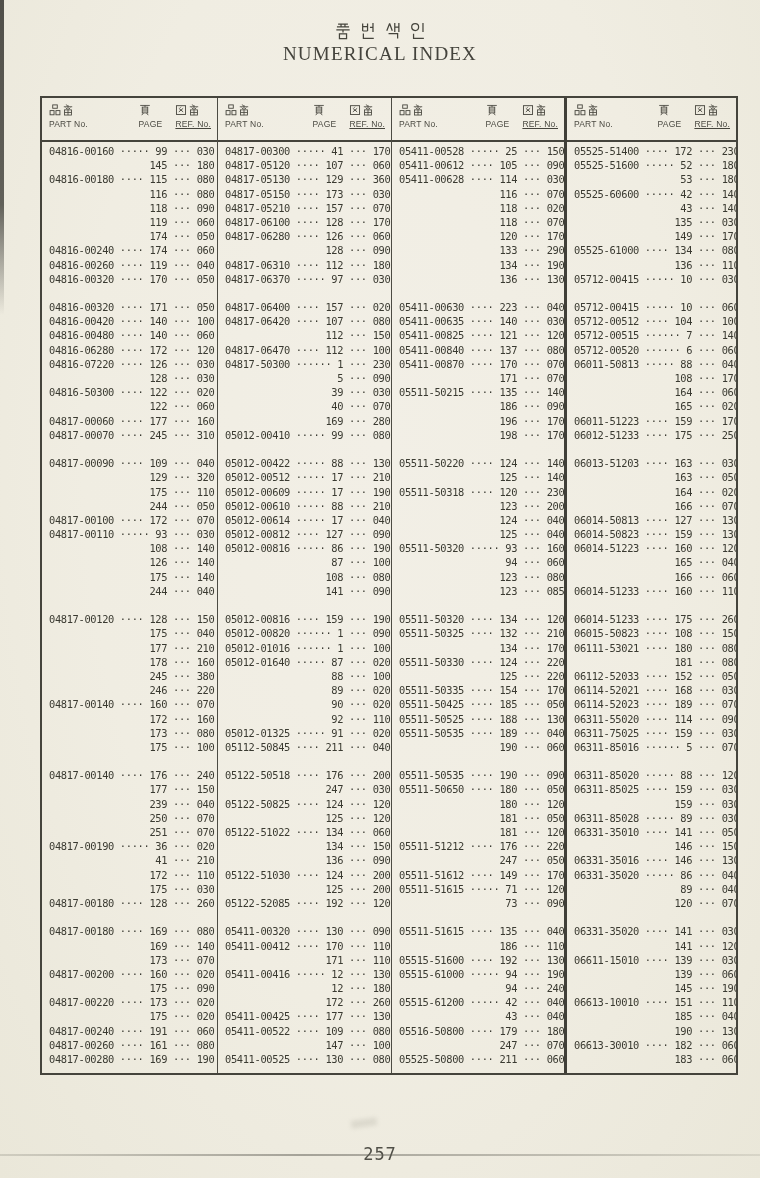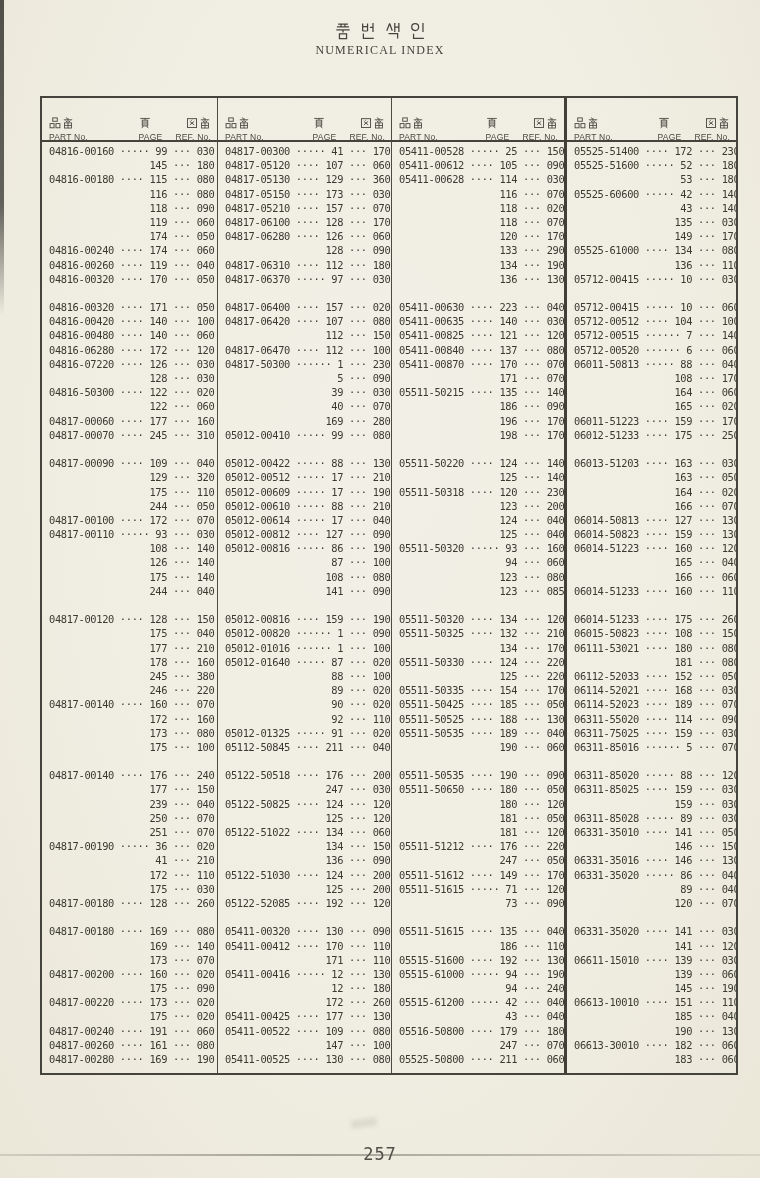--- a/index.html
+++ b/index.html
@@ -13,39 +13,39 @@
     background:linear-gradient(#504f49, #62615a 65%, rgba(98,97,90,0));
   }
   .edge-bottom {
     position:absolute; top:1154px; left:0; width:100%; height:2px;
     background:linear-gradient(90deg, rgba(110,108,98,.22), rgba(92,90,82,.5) 40%, rgba(110,108,98,.35) 75%, rgba(110,108,98,.15));
   }
   .title-block { position:absolute; top:22px; left:0; width:100%; text-align:center; }
   .title-cjk { display:flex; justify-content:center; gap:9px; height:19px; color:#45443c; }
   .title-cjk svg { width:16px; height:18px; }
   .title-latin {
-    margin-top:2px; font-family:"Liberation Serif", serif; font-size:12px;
+    margin-top:2px; font-family:"Liberation Serif", serif; font-size:19px;
     letter-spacing:1.2px; color:#44433c;
   }
   .index-table {
     position:absolute; left:40px; top:96px; width:698px; height:979px;
     border:2px solid #45443c; box-sizing:border-box;
     display:grid; grid-template-columns:175px 174px 173px 1fr;
   }
   .col { overflow:hidden; box-sizing:border-box; }
   .col.c2, .col.c3 { border-left:1.5px solid #4c4b43; }
   .col.c4 { border-left:3px solid #403f38; }
   .col-head {
     height:44px; border-bottom:2px solid #45443c; box-sizing:border-box;
-    display:flex; align-items:flex-start; padding:19px 6px 0 7px; color:#45443c;
+    display:flex; align-items:flex-start; padding:6px 6px 0 7px; color:#45443c;
   }
   .hstack { display:flex; flex-direction:column; }
   .hs-part { align-items:flex-start; }
   .hs-page { margin-left:auto; margin-right:13px; align-items:flex-start; }
-  .hs-ref  { align-items:flex-end; }
+  .hs-ref  { align-items:flex-start;text-decoration:underline; }
   .cjk-pair { display:flex; gap:1px; height:13px; }
   .cjk-pair svg { width:12px; height:12px; }
   .hlatin { font-size:8.5px; color:#4b4a42; letter-spacing:0.2px; margin-top:2px; white-space:nowrap; }
   .col-body { padding:2px 0 0 7px; }
   .sec { margin-bottom:14.2px; }
   .sec:last-child { margin-bottom:16px; }
   .row {
     height:14.2px; line-height:14.2px; white-space:pre;
     font-family:"DejaVu Sans Mono", monospace; font-size:10.4px;
     letter-spacing:-0.35px; color:#3a3a31;

